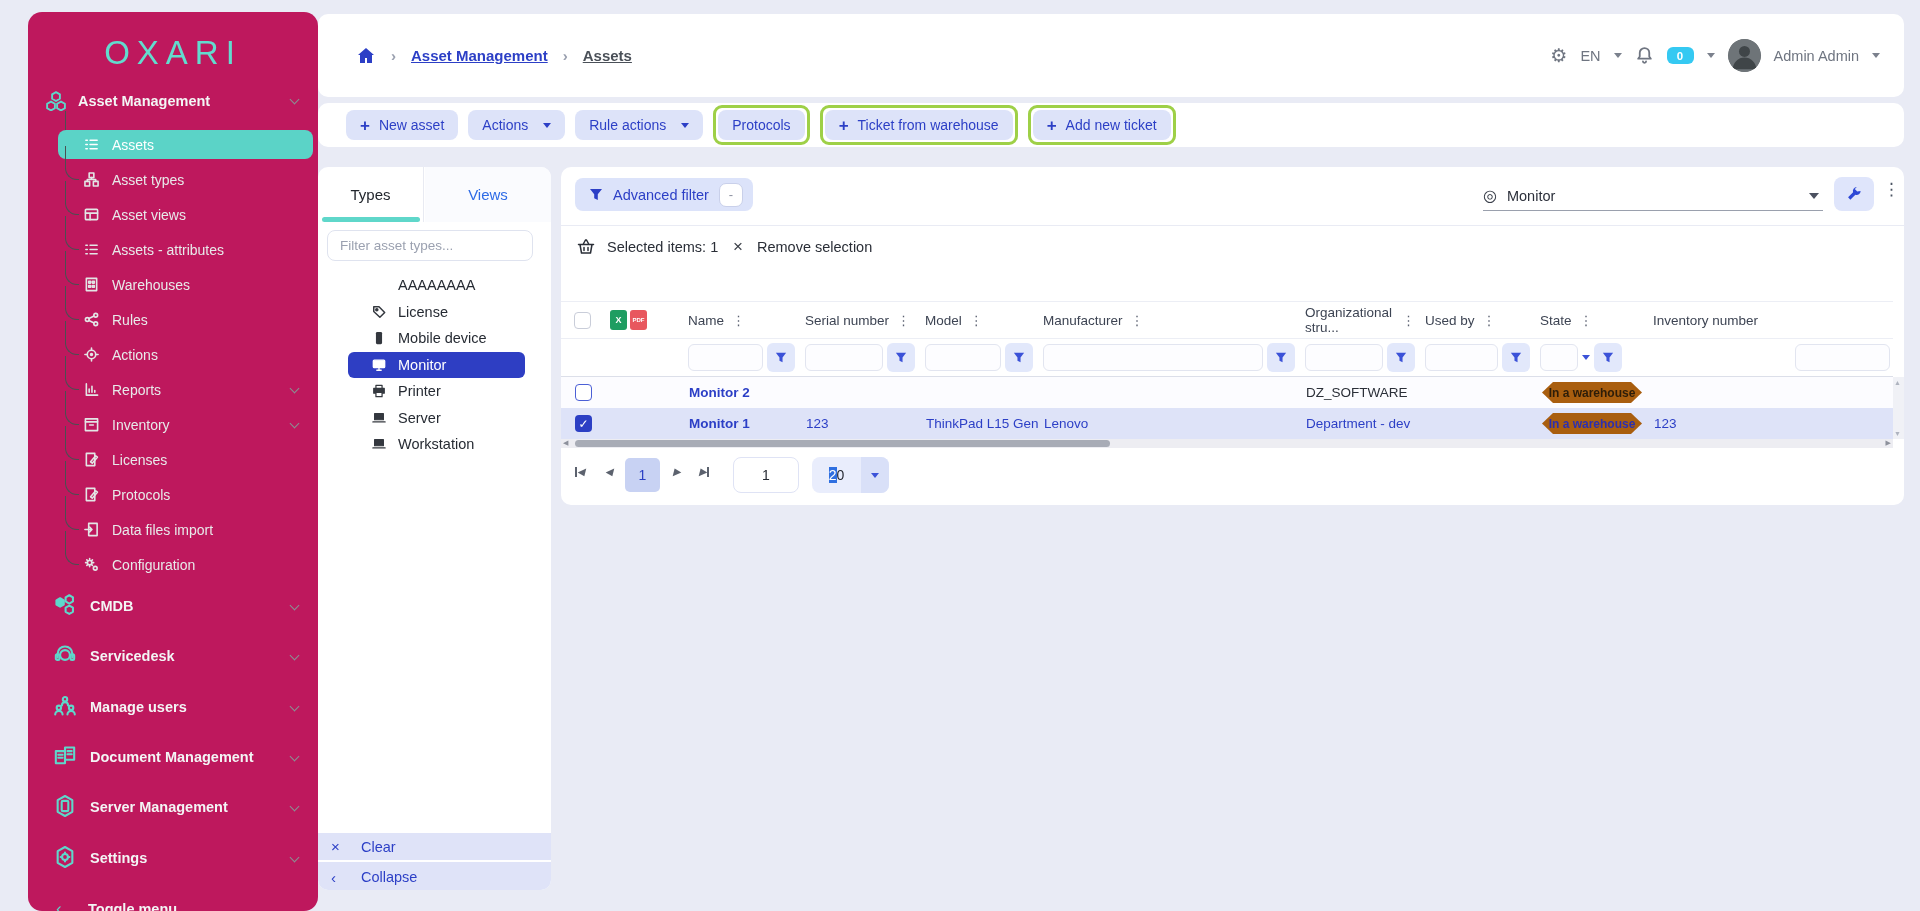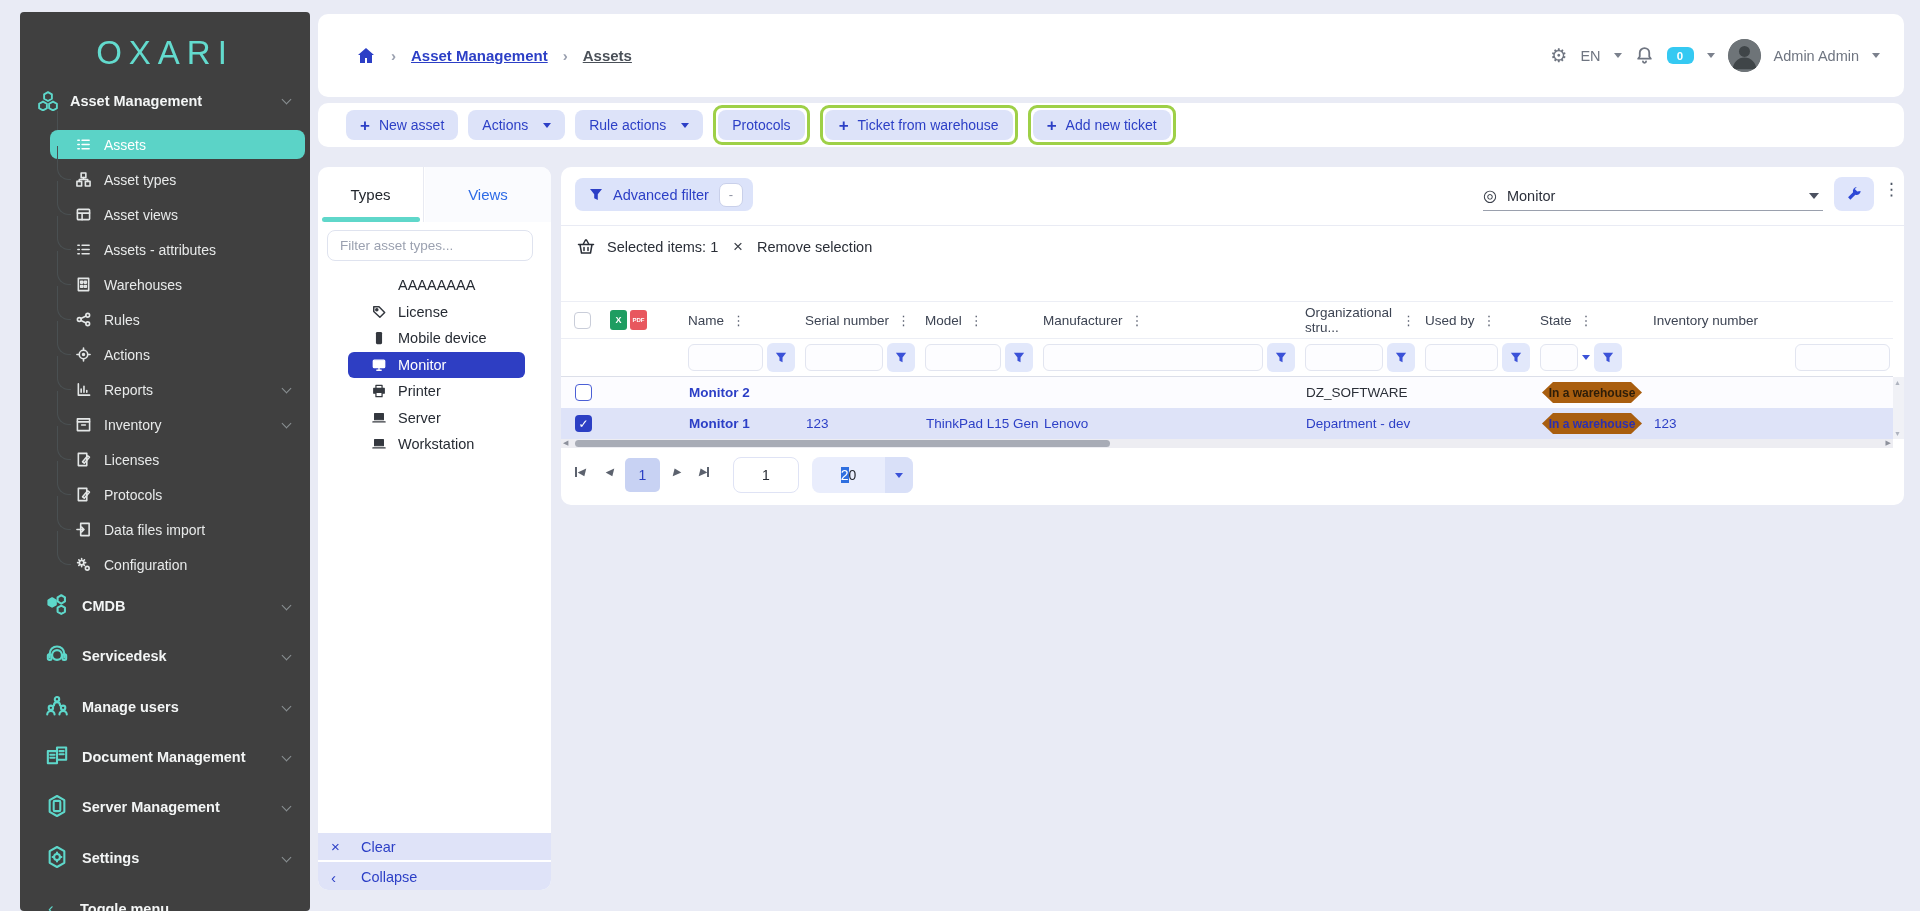--- a/index.html
+++ b/index.html
@@ -9,21 +9,21 @@
     font-family:"Liberation Sans", sans-serif;
     position:relative;
     overflow:hidden;
     color:#262a33;
   }
   .abs { position:absolute; }
   svg { display:block; }
   .ic { stroke:currentColor; fill:none; stroke-width:1.7; stroke-linecap:round; stroke-linejoin:round; }
 
   
-  #sidebar { left:20px; top:12px; width:290px; height:899px; background:#404040; border-radius:4px; color:#eceeee; }
+  #sidebar { left:28px; top:12px; width:290px; height:899px; background:#be185d; border-radius:14px; color:#eceeee; }
   .logo { position:absolute; top:22px; left:0; right:0; text-align:center; font-size:33px; letter-spacing:7px; color:#63dbce; font-weight:400; }
   .nav-root { position:absolute; left:0; top:74px; width:100%; height:30px; display:flex; align-items:center; }
   .nav-root .nicon { position:absolute; left:18px; color:#5ed8cb; }
   .nav-root .nlabel { position:absolute; left:50px; font-size:14.5px; font-weight:bold; color:#f3f5f5; }
   .chev { width:7px; height:7px; border-right:1.6px solid #8a9093; border-bottom:1.6px solid #8a9093; transform:rotate(45deg); }
   .chev-r { position:absolute; right:20px; top:50%; margin-top:-5px; }
   .sublist { position:absolute; left:0; top:115px; width:100%; }
   .subitem { position:relative; height:35px; display:flex; align-items:center; cursor:pointer; }
   .subitem::before { content:""; position:absolute; left:37px; top:-16px; width:13px; height:33px;
       border-left:1px solid #4a5052; border-bottom:1px solid #4a5052; border-bottom-left-radius:12px; }
@@ -129,21 +129,21 @@
   .harrow { position:absolute; top:0; font-size:7px; color:#8d919c; cursor:pointer; }
   .vscroll { position:absolute; left:1332px; top:210px; width:11px; height:62px; background:#f0f1f6; }
   .vscroll .va { position:absolute; left:1px; font-size:7px; color:#aeb3bf; cursor:pointer; }
 
   .pager { position:absolute; left:0; top:288px; width:100%; height:40px; }
   .pgbtn { position:absolute; top:11px; display:flex; align-items:center; color:#5c626e; cursor:pointer; }
   .pgbtn .tri { font-size:10px; }
   .pgbtn .vbar { width:2px; height:10px; background:#5c626e; }
   .pg-current { position:absolute; left:64px; top:3px; width:35px; height:34px; background:#c8d2f3; border-radius:5px; color:#2b3fc4; font-size:14px; display:flex; align-items:center; justify-content:center; cursor:pointer; }
   .pg-input { position:absolute; left:172px; top:2px; width:66px; height:36px; border:1px solid #dfe3f5; border-radius:8px; font-size:14px; color:#262a33; display:flex; align-items:center; justify-content:center; cursor:text; }
-  .pg-size { position:absolute; left:251px; top:2px; width:101px; height:36px; background:#e9edfc; border-radius:8px; display:flex; align-items:center; cursor:pointer; overflow:hidden; }
+  .pg-size { position:absolute; left:251px; top:2px; width:77px; height:36px; background:#e9edfc; border-radius:8px; display:flex; align-items:center; cursor:pointer; overflow:hidden; }
   .pg-size .val { flex:1; text-align:center; font-size:14px; color:#262a33; }
   .pg-size .val .selch { background:#2f6fe0; color:#fff; }
   .pg-size .ddwrap { width:28px; height:36px; background:#d9e0f8; display:flex; align-items:center; justify-content:center; }
 </style>
 </head>
 <body>
 
 <div id="sidebar" class="abs">
   <div class="logo">OXARI</div>
 

